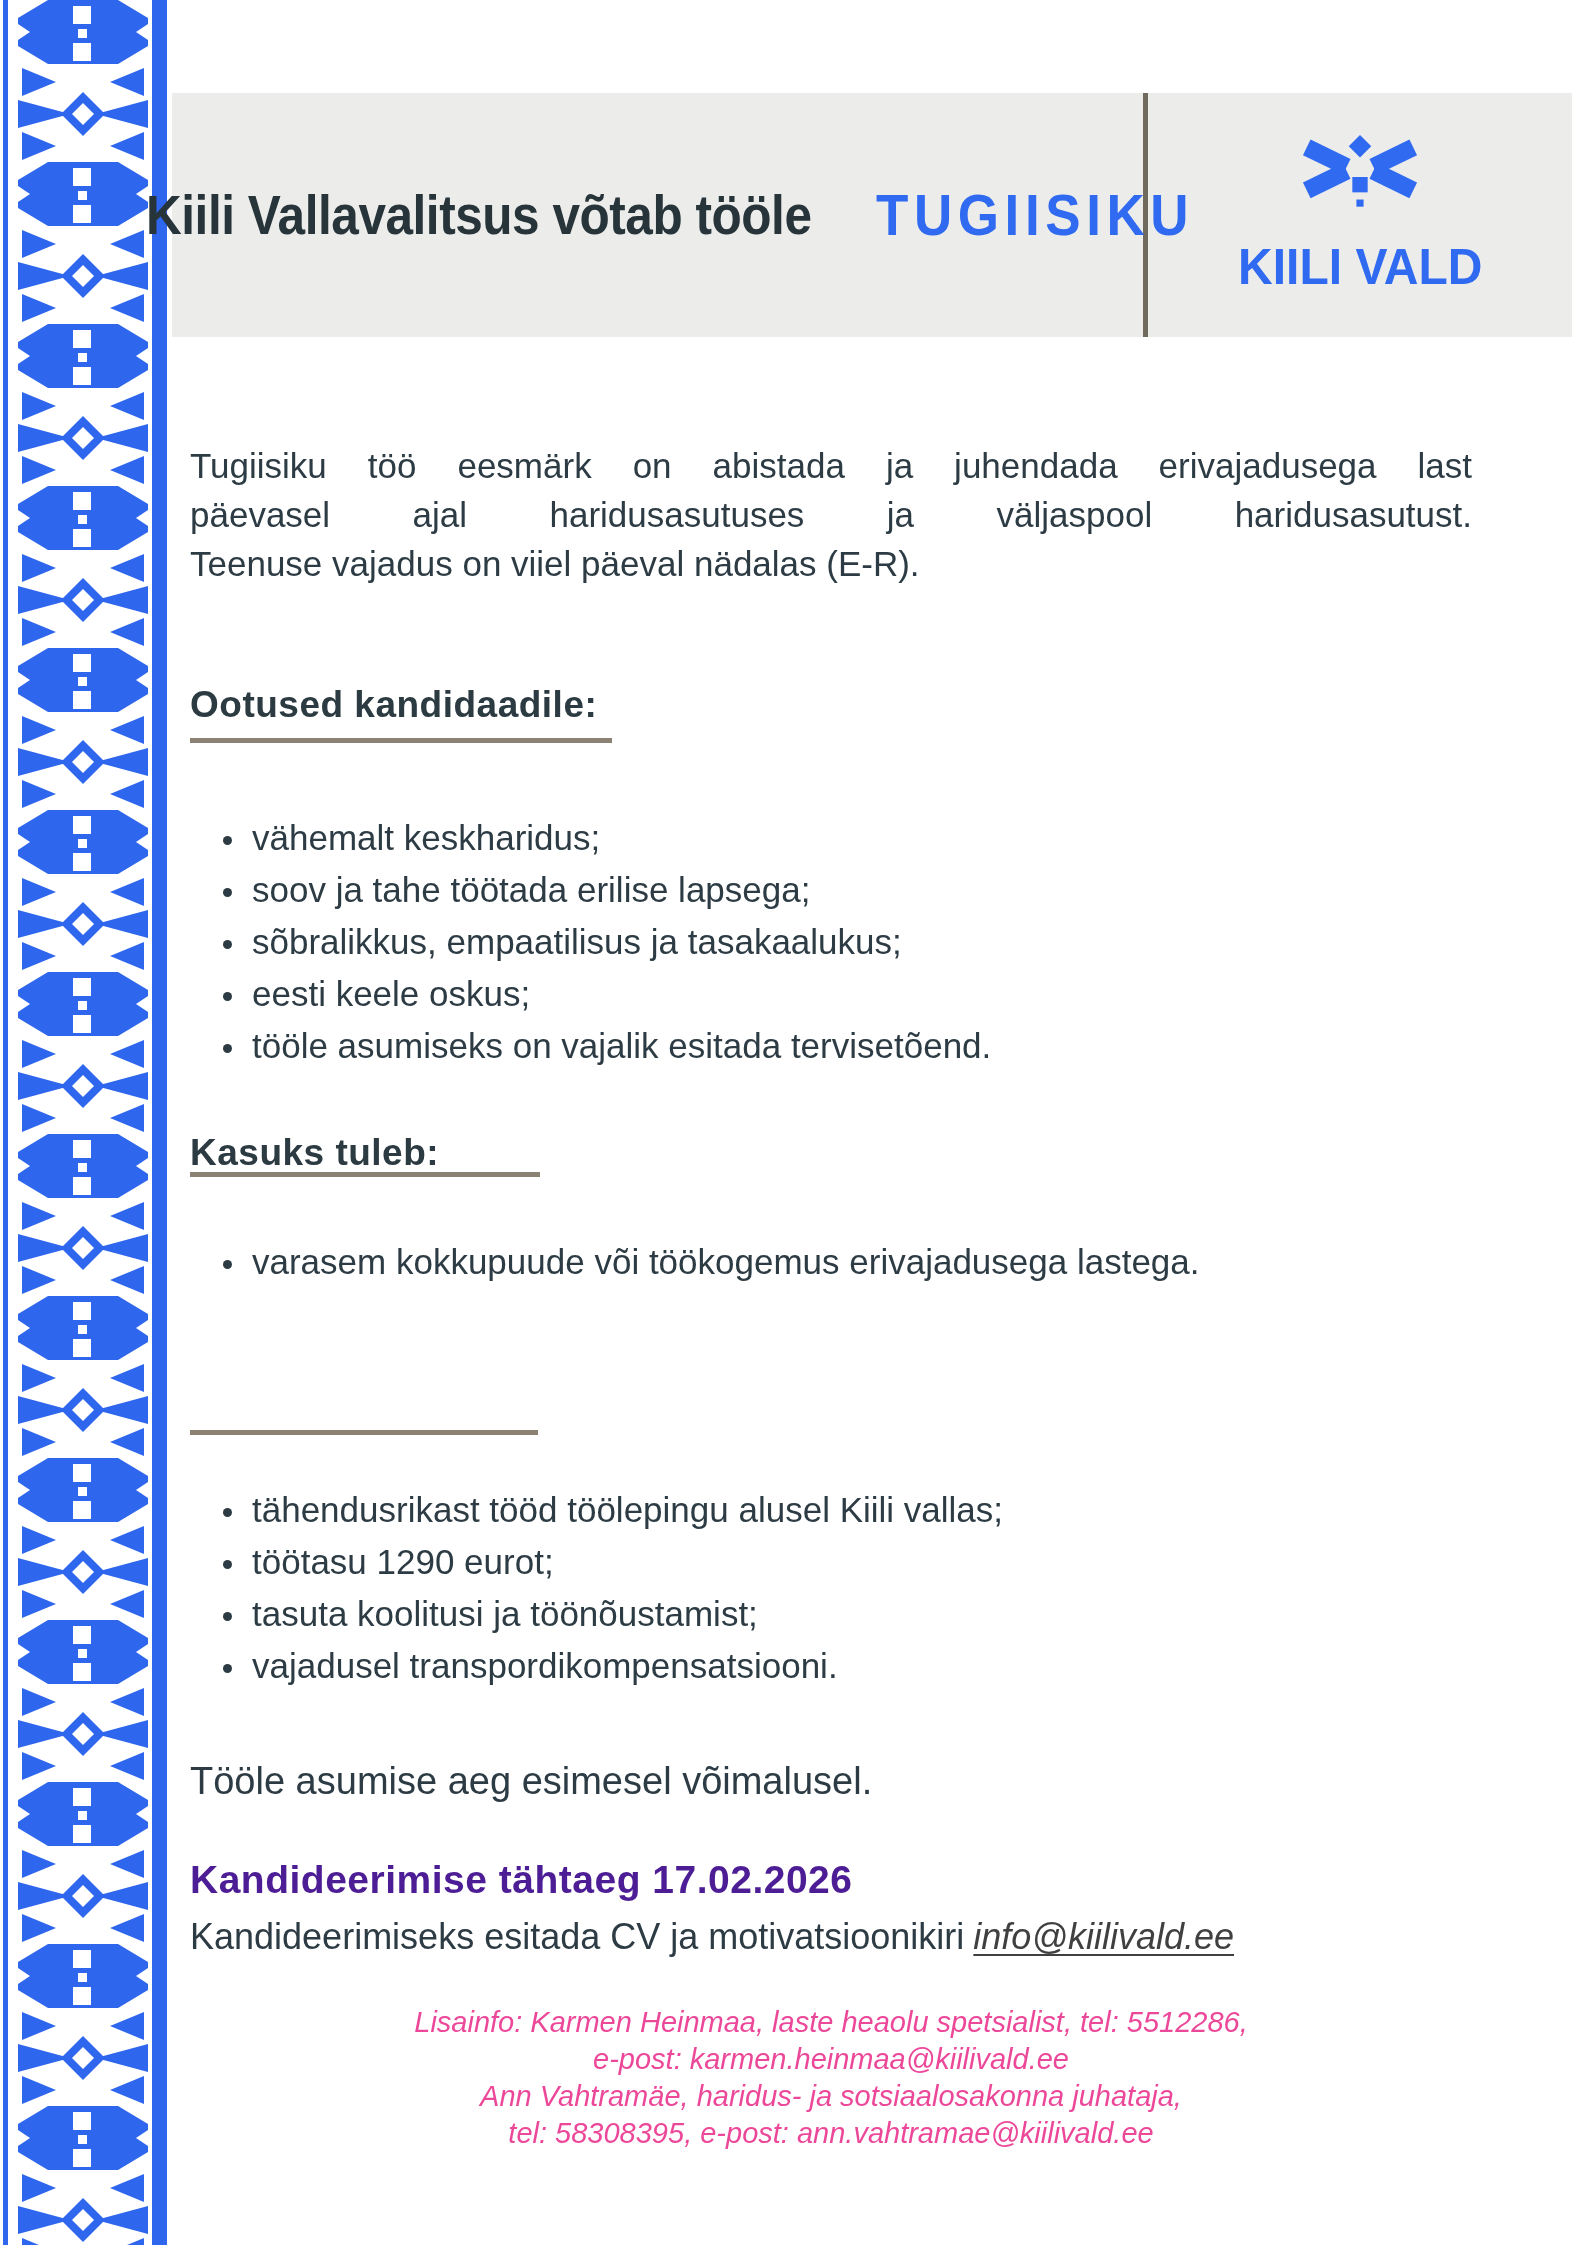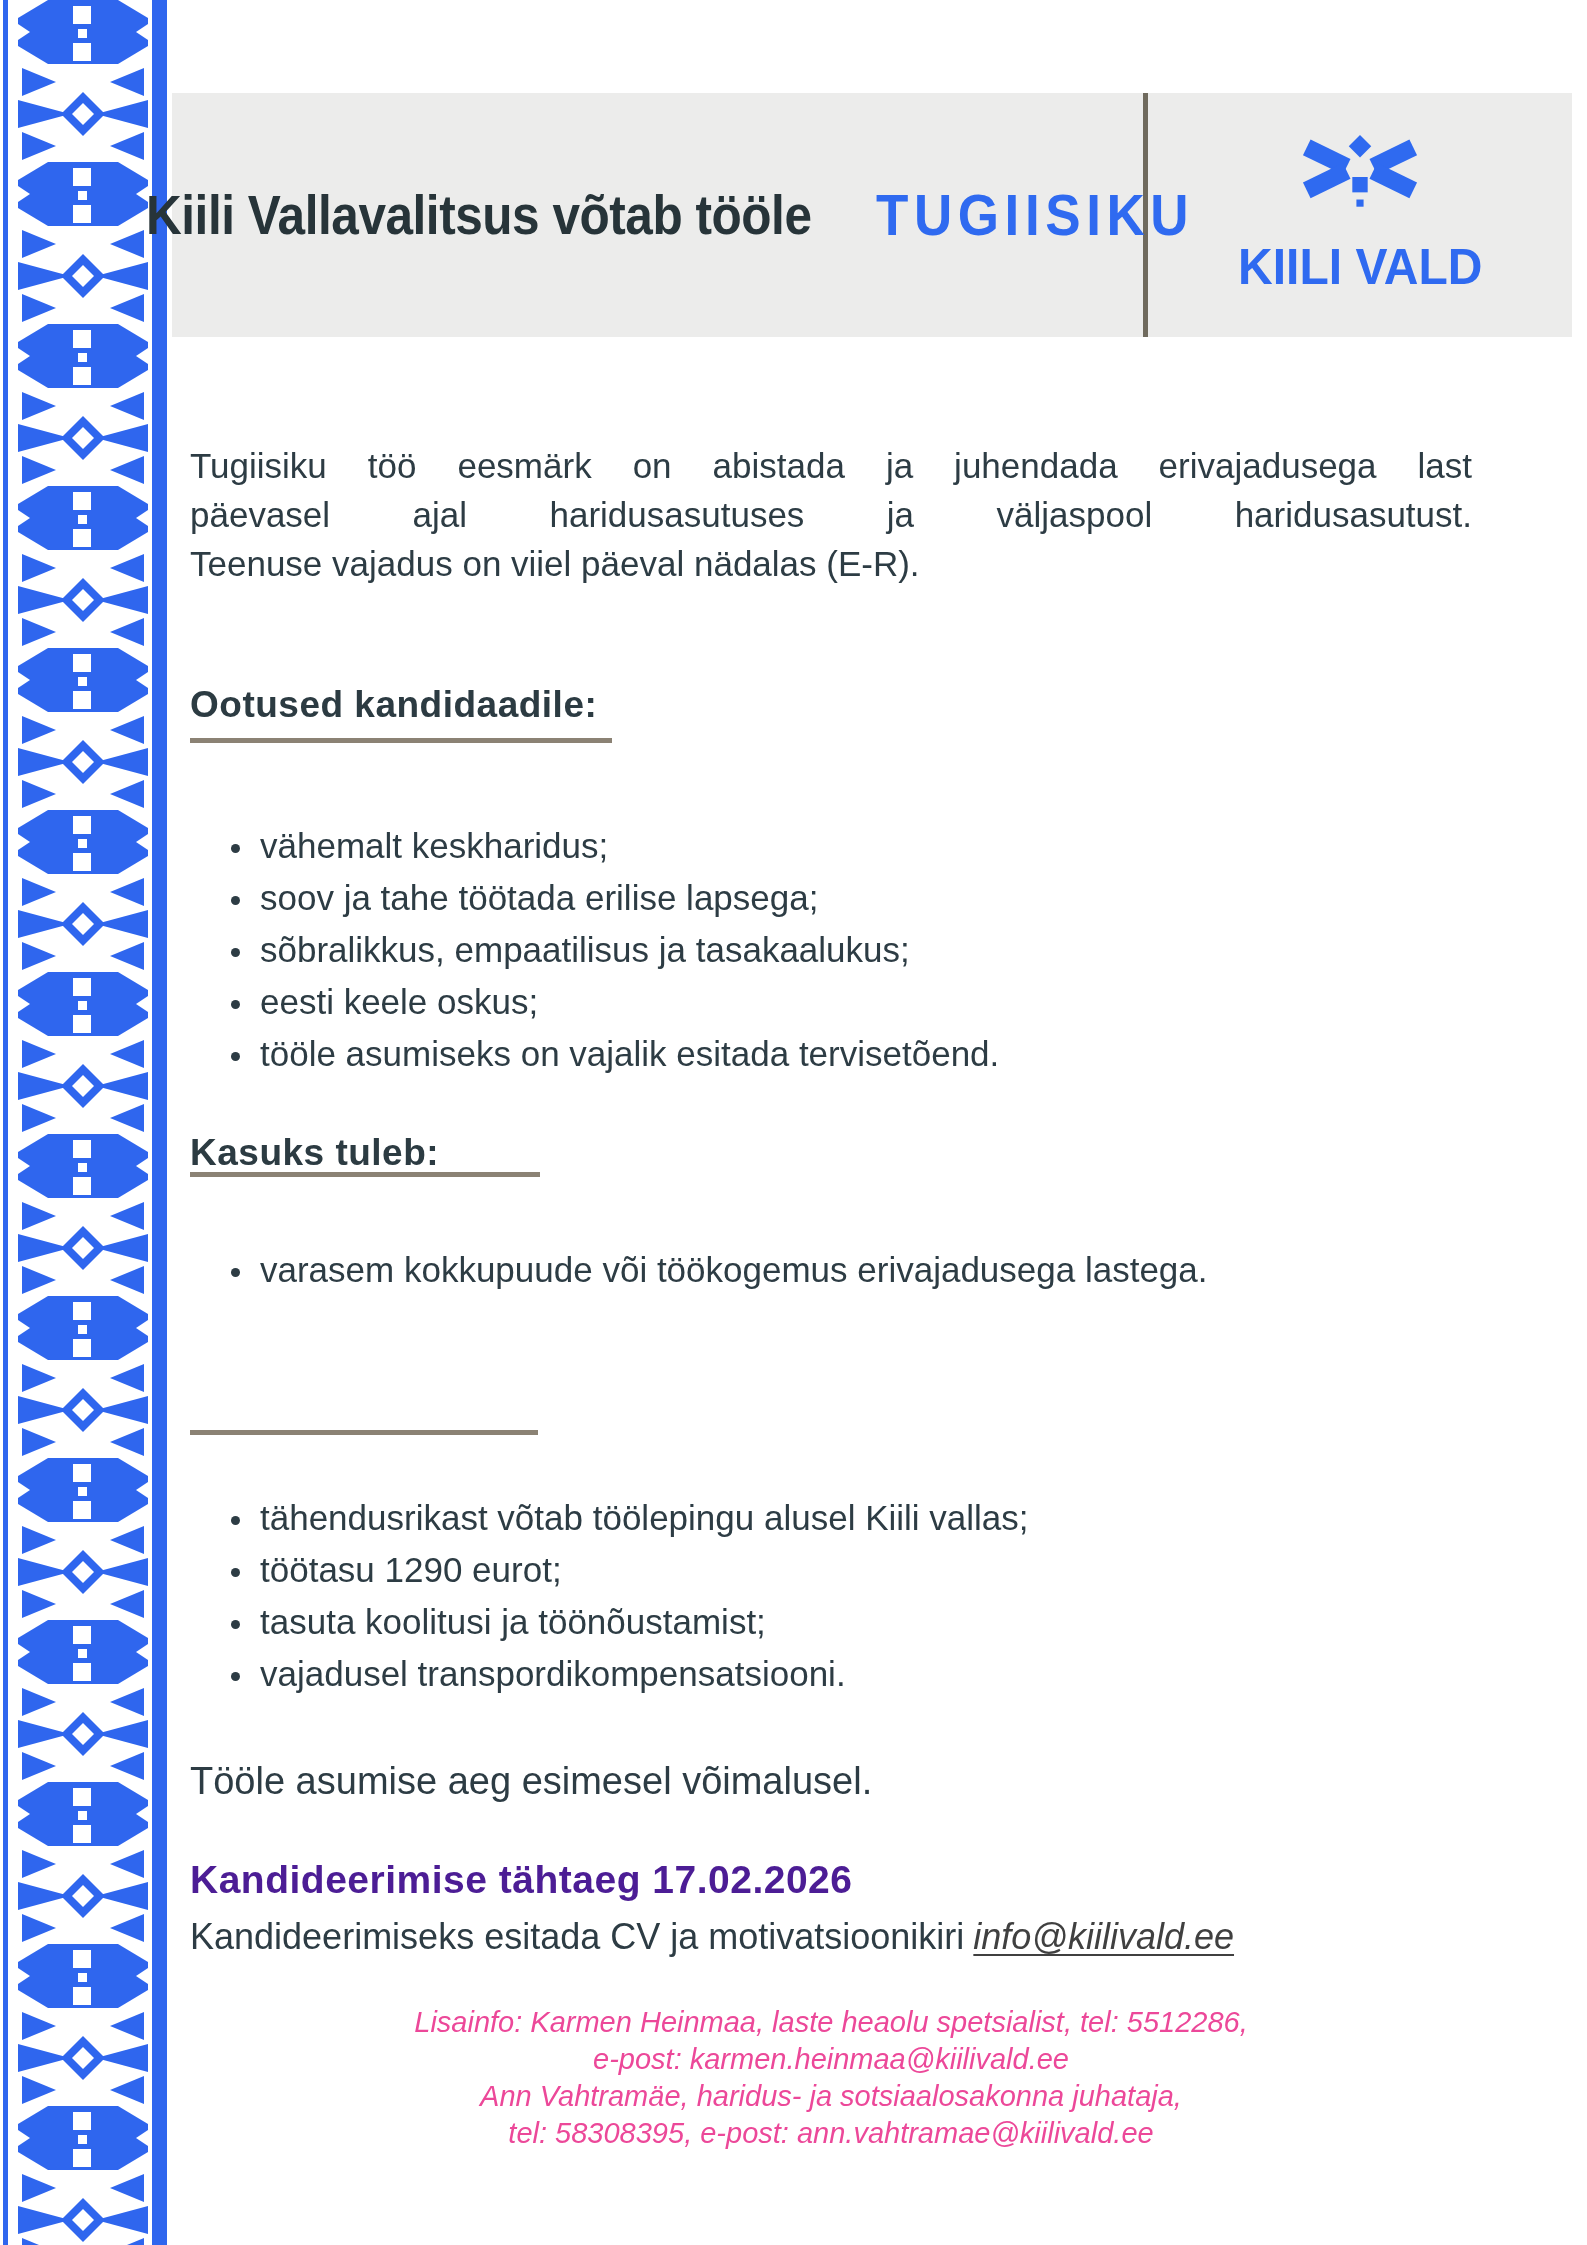--- a/index.html
+++ b/index.html
@@ -47,21 +47,21 @@
   .intro .just{text-align:justify;text-align-last:justify;}
   .section-heading{
     position:absolute;left:190px;font-size:37px;font-weight:700;color:#2c3b42;letter-spacing:0.5px;
   }
   .section-underline{position:absolute;left:190px;height:5px;background:#8b8274;}
   .h1{top:684px;} .u1{top:738px;width:422px;}
   .h2{top:1132px;text-decoration:none;} .u2{top:1172px;width:350px;}
   .h3{top:1376px;} .u3{top:1430px;width:348px;}
 
   ul.bullets{
-    position:absolute;left:190px;margin:14px;padding:0 0 0 52px;width:1230px;
+    position:absolute;left:190px;margin:6px;padding:0 0 0 52px;width:1230px;
     font-size:35px;line-height:52px;list-style:disc outside;
   }
   ul.bullets li{padding-left:4px;}
   ul.bullets li::marker{color:#2d3c44;font-size:30px;}
   .list1{top:806px;} .list2{top:1230px;} .list3{top:1478px;}
 
   .start-note{position:absolute;left:190px;top:1760px;font-size:38px;}
   .deadline{position:absolute;left:190px;top:1858px;font-size:39px;font-weight:700;color:#4c1d95;letter-spacing:0.5px;}
   .apply{position:absolute;left:190px;top:1916px;font-size:36px;}
   .apply a{
@@ -149,21 +149,21 @@
   </ul>
 
   <div class="section-heading h2">Kasuks tuleb:</div>
   <div class="section-underline u2"></div>
   <ul class="bullets list2">
     <li>varasem kokkupuude või töökogemus erivajadusega lastega.</li>
   </ul>
 
   <div class="section-underline u3"></div>
   <ul class="bullets list3">
-    <li>tähendusrikast võtab töölepingu alusel Kiili vallas;</li>
+    <li>tähendusrikast tööd töölepingu alusel Kiili vallas;</li>
     <li>töötasu 1290 eurot;</li>
     <li>tasuta koolitusi ja töönõustamist;</li>
     <li>vajadusel transpordikompensatsiooni.</li>
   </ul>
 
   <div class="start-note">Tööle asumise aeg esimesel võimalusel.</div>
   <div class="deadline">Kandideerimise tähtaeg 17.02.2026</div>
   <div class="apply">
     <span>Kandideerimiseks esitada CV ja motivatsioonikiri</span><a>info@kiilivald.ee</a>
   </div>

